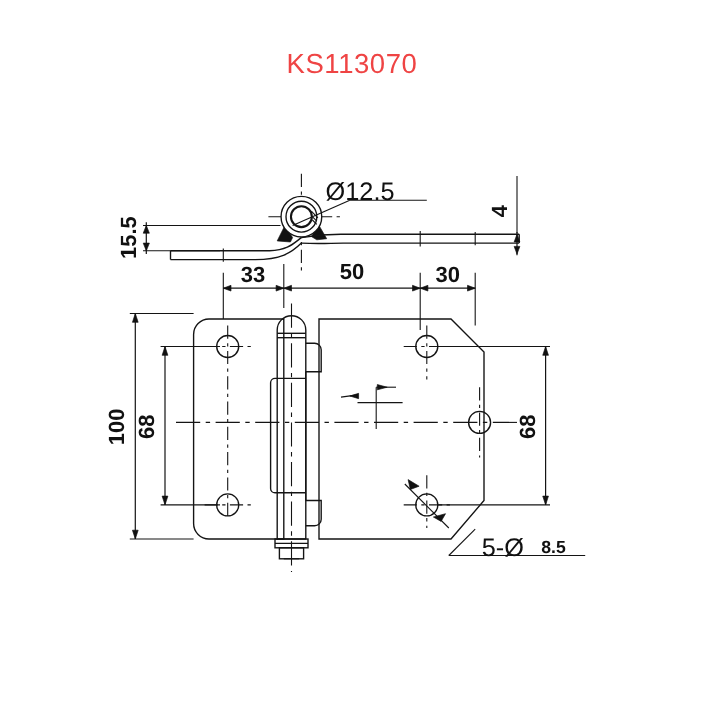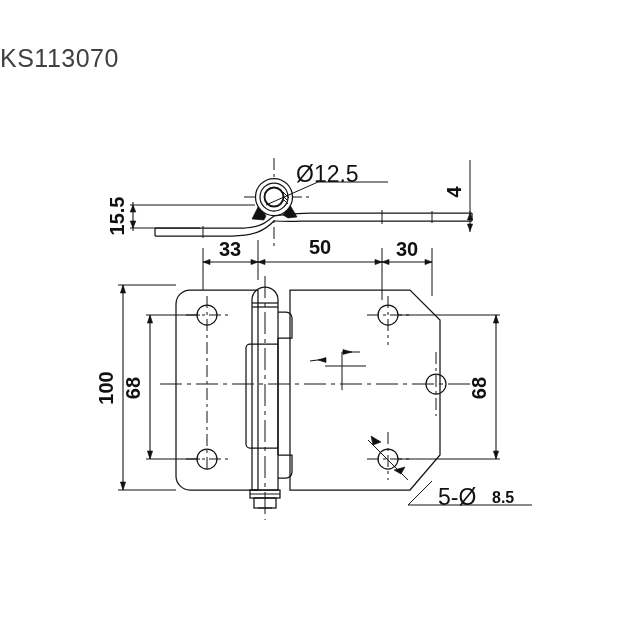--- a/index.html
+++ b/index.html
@@ -1,21 +1,21 @@
 <!DOCTYPE html>
 <html><head>
 <meta charset="utf-8">
 <style>
   html,body{margin:0;padding:0;background:#ffffff;}
   body{width:640px;height:640px;overflow:hidden;
        font-family:"Liberation Sans", sans-serif;}
   #sheet{position:relative;width:640px;height:640px;background:#ffffff;}
   #title{
-    position:absolute;left:0;top:44px;width:640px;
-    font-size:25px;color:#404040;font-family:"Liberation Sans", sans-serif;
+    position:absolute;left:0;top:44px;width:640px;text-align:center;
+    font-size:25px;color:#ef4444;font-family:"Liberation Sans", sans-serif;
     letter-spacing:0.5px;
   }
   svg{position:absolute;left:0;top:0;display:block;}
   .ln{fill:none;stroke:#141414;stroke-width:1.25;}
   .ln-th{fill:none;stroke:#141414;stroke-width:1.9;}
   .thin{fill:none;stroke:#141414;stroke-width:1;}
   .ctr{fill:none;stroke:#141414;stroke-width:1;
        stroke-dasharray:22 5 4 5;}
   .ctr-s{fill:none;stroke:#141414;stroke-width:1;
        stroke-dasharray:12 4 3 4;}

